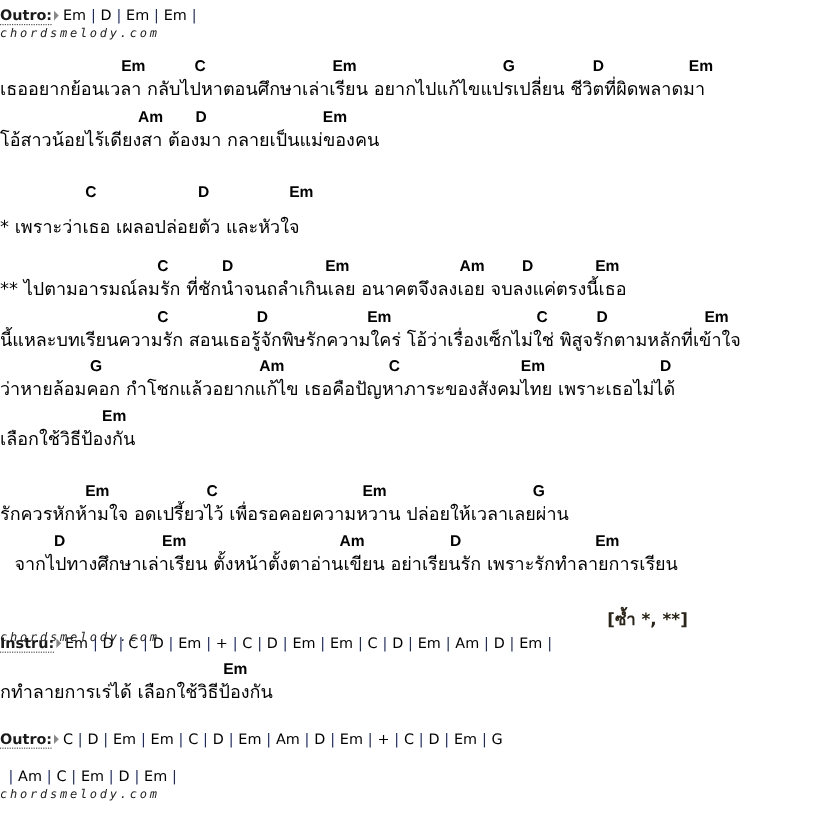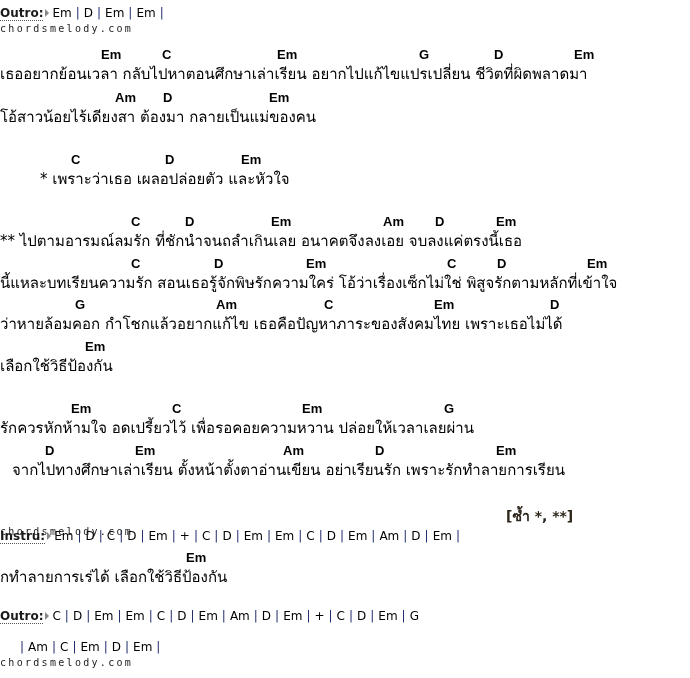--- a/index.html
+++ b/index.html
@@ -37,20 +37,21 @@
     vertical-align: 0px;
   }
   .inline-chord { color: #000000; }
   .bar { color: #1c2a6b; margin: 0 4px; }
   .watermark {
     font-family: "DejaVu Sans Mono", monospace;
     font-size: 10px;
     letter-spacing: 2.3px;
     color: #222222;
     line-height: 12px;
+    font-style: italic;
   }
   .chord {
     position: absolute;
     font-family: "Liberation Sans", sans-serif;
     font-weight: bold;
     font-size: 13px;
     line-height: 16px;
     color: #000000;
   }
   .lyric {
@@ -86,21 +87,21 @@
     <div class="chord" style="left: 494px; top: 47px;">D</div>
     <div class="chord" style="left: 574px; top: 47px;">Em</div>
     <div class="lyric" style="left: 0px; top: 65px;">เธออยากย้อนเวลา กลับไปหาตอนศึกษาเล่าเรียน อยากไปแก้ไขแปรเปลี่ยน ชีวิตที่ผิดพลาดมา</div>
     <div class="chord" style="left: 115px; top: 90px;">Am</div>
     <div class="chord" style="left: 163px; top: 90px;">D</div>
     <div class="chord" style="left: 269px; top: 90px;">Em</div>
     <div class="lyric" style="left: 0px; top: 108px;">โอ้สาวน้อยไร้เดียงสา ต้องมา กลายเป็นแม่ของคน</div>
     <div class="chord" style="left: 71px; top: 152px;">C</div>
     <div class="chord" style="left: 165px; top: 152px;">D</div>
     <div class="chord" style="left: 241px; top: 152px;">Em</div>
-    <div class="lyric" style="left: 0px; top: 170px; padding-left: 40px;">* เพราะว่าเธอ  เผลอปล่อยตัว  และหัวใจ</div>
+    <div class="lyric" style="left: 0px; top: 180px;">* เพราะว่าเธอ  เผลอปล่อยตัว  และหัวใจ</div>
     <div class="chord" style="left: 131px; top: 214px;">C</div>
     <div class="chord" style="left: 185px; top: 214px;">D</div>
     <div class="chord" style="left: 271px; top: 214px;">Em</div>
     <div class="chord" style="left: 383px; top: 214px;">Am</div>
     <div class="chord" style="left: 435px; top: 214px;">D</div>
     <div class="chord" style="left: 496px; top: 214px;">Em</div>
     <div class="lyric" style="left: 0px; top: 232px;">** ไปตามอารมณ์ลมรัก ที่ชักนำจนถลำเกินเลย อนาคตจึงลงเอย จบลงแค่ตรงนี้เธอ</div>
     <div class="chord" style="left: 131px; top: 256px;">C</div>
     <div class="chord" style="left: 214px; top: 256px;">D</div>
     <div class="chord" style="left: 306px; top: 256px;">Em</div>
@@ -133,16 +134,16 @@
 
 <div class="abs section-line" style="left:0; top:528px;">
   <span class="section-label">Instru:</span><span class="play-icon"></span><span id="instru-chords"><span class="inline-chord">Em</span><span class="bar">|</span><span class="inline-chord">D</span><span class="bar">|</span><span class="inline-chord">C</span><span class="bar">|</span><span class="inline-chord">D</span><span class="bar">|</span><span class="inline-chord">Em</span><span class="bar">|</span><span class="inline-chord">+</span><span class="bar">|</span><span class="inline-chord">C</span><span class="bar">|</span><span class="inline-chord">D</span><span class="bar">|</span><span class="inline-chord">Em</span><span class="bar">|</span><span class="inline-chord">Em</span><span class="bar">|</span><span class="inline-chord">C</span><span class="bar">|</span><span class="inline-chord">D</span><span class="bar">|</span><span class="inline-chord">Em</span><span class="bar">|</span><span class="inline-chord">Am</span><span class="bar">|</span><span class="inline-chord">D</span><span class="bar">|</span><span class="inline-chord">Em</span><span class="bar">|</span></span>
 </div>
 <div class="repeat-note" style="left:506px; top:505px;">[ซ้ำ *, **]</div>
 <div class="abs watermark" style="left:0; top:526px;">chordsmelody.com</div>
 
 <div class="abs section-line" style="left:0; top:608px;">
   <span class="section-label">Outro:</span><span class="play-icon"></span><span id="outro-chords-1"><span class="inline-chord">C</span><span class="bar">|</span><span class="inline-chord">D</span><span class="bar">|</span><span class="inline-chord">Em</span><span class="bar">|</span><span class="inline-chord">Em</span><span class="bar">|</span><span class="inline-chord">C</span><span class="bar">|</span><span class="inline-chord">D</span><span class="bar">|</span><span class="inline-chord">Em</span><span class="bar">|</span><span class="inline-chord">Am</span><span class="bar">|</span><span class="inline-chord">D</span><span class="bar">|</span><span class="inline-chord">Em</span><span class="bar">|</span><span class="inline-chord">+</span><span class="bar">|</span><span class="inline-chord">C</span><span class="bar">|</span><span class="inline-chord">D</span><span class="bar">|</span><span class="inline-chord">Em</span><span class="bar">|</span><span class="inline-chord">G</span></span>
 </div>
-<div class="abs section-line" style="left:16px; top:639px;">
+<div class="abs section-line" style="left:3px; top:639px;">
   <span id="outro-chords-2"><span class="bar" style="margin-left: 4px;">|</span><span class="inline-chord">Am</span><span class="bar">|</span><span class="inline-chord">C</span><span class="bar">|</span><span class="inline-chord">Em</span><span class="bar">|</span><span class="inline-chord">D</span><span class="bar">|</span><span class="inline-chord">Em</span><span class="bar">|</span></span>
 </div>
 <div class="abs watermark" style="left:0; top:657px;">chordsmelody.com</div>
 
 </body></html>

